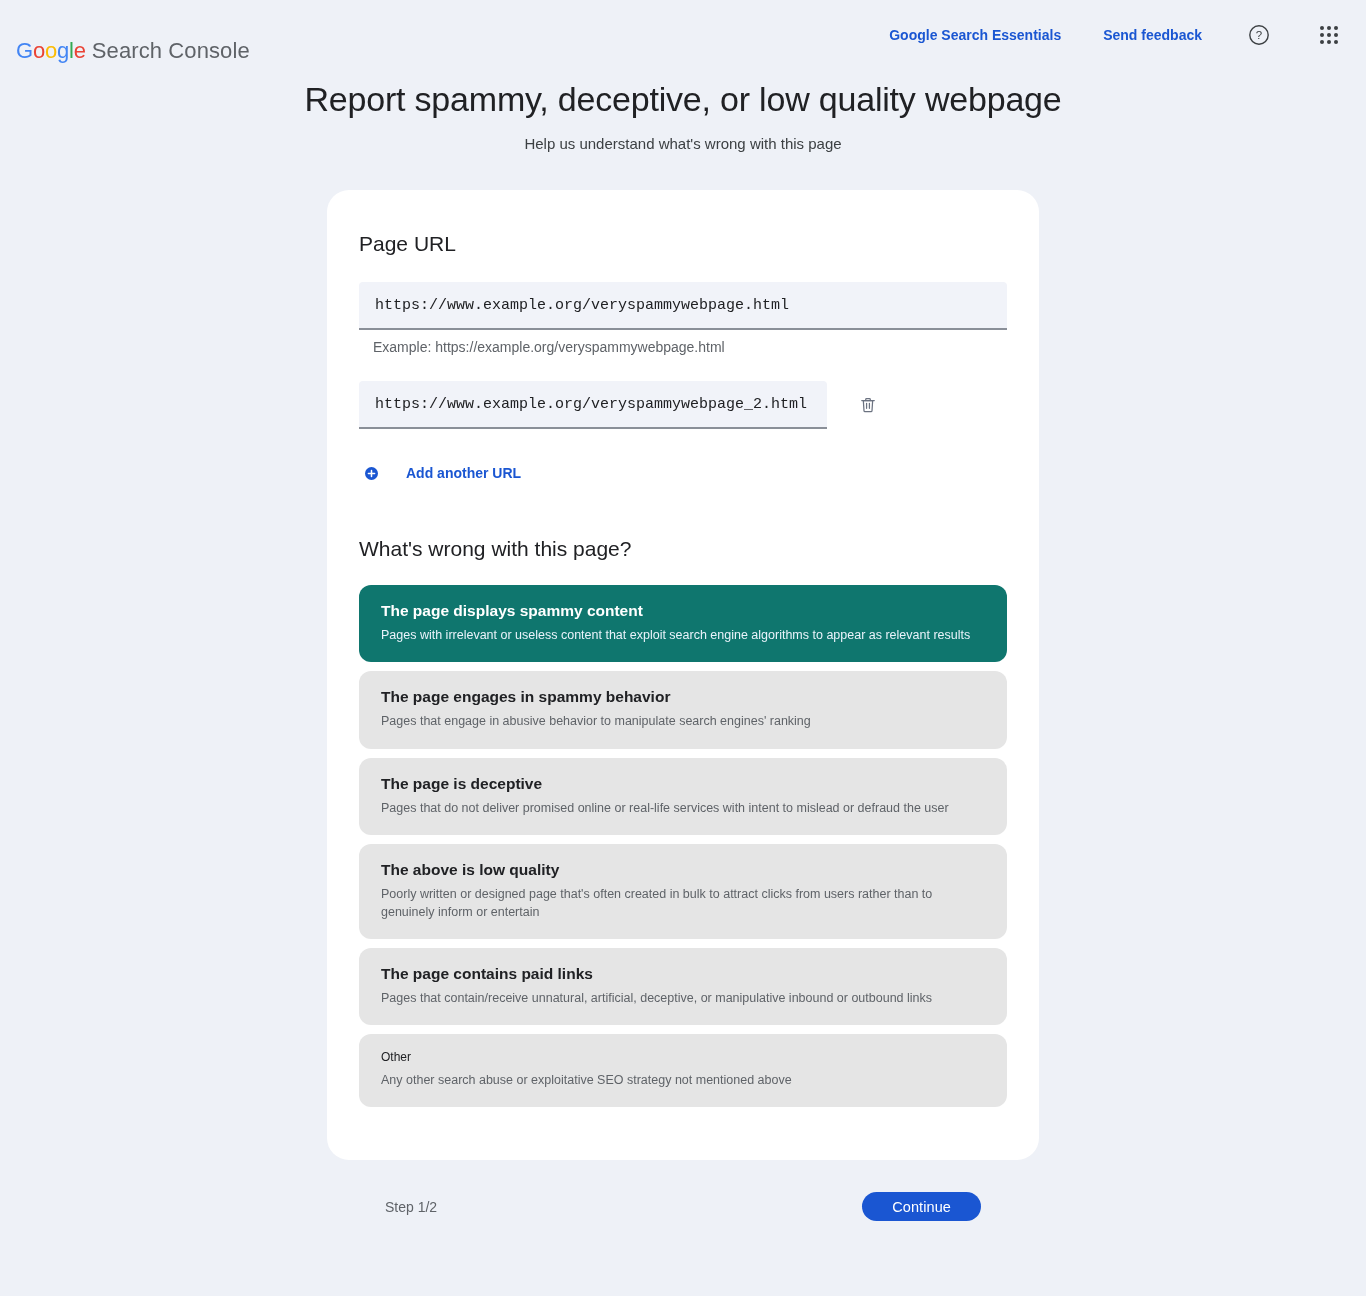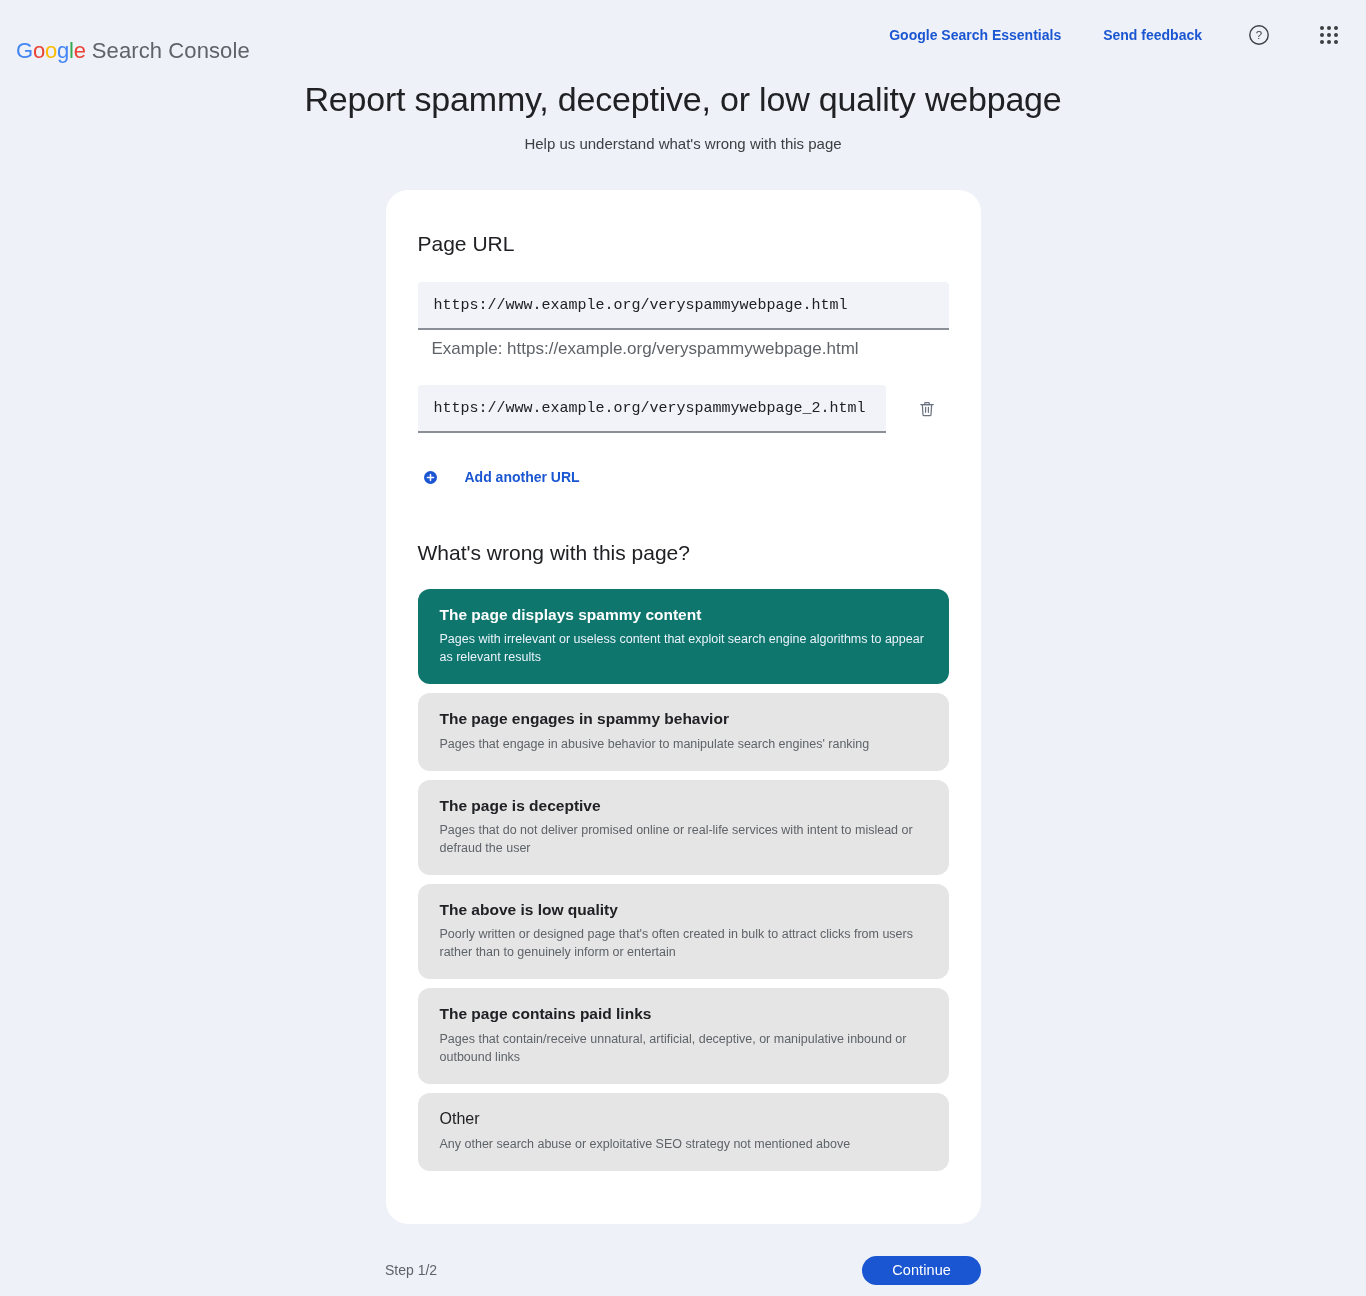--- a/index.html
+++ b/index.html
@@ -88,21 +88,21 @@
   .page-subtitle {
     text-align: center;
     font-size: 15px;
     color: #3c4043;
     margin: 16px 0 0 0;
     font-weight: 400;
   }
 
   
   .card {
-    width: 595px;
+    width: 712px;
     margin: 38px auto 0 auto;
     background: #ffffff;
     border-radius: 22px;
     padding: 42px 32px 44px 32px;
   }
   .section-title {
     font-size: 21px;
     font-weight: 400;
     color: #202124;
     margin: 0 0 26px 0;
@@ -127,21 +127,21 @@
     font-size: 15px;
     color: #202124;
     padding: 0 16px;
     font-family: Liberation Mono, monospace;
     outline: none;
   }
   .url-row.has-delete .url-field {
     max-width: 468px;
   }
   .hint {
-    font-size: 17px;
+    font-size: 14px;
     color: #5f6368;
     margin: 9px 0 0 14px;
   }
   .delete-btn {
     margin-left: 26px;
     width: 30px;
     height: 30px;
     display: flex;
     align-items: center;
     justify-content: center;
@@ -189,21 +189,21 @@
     line-height: 1.3;
   }
   .option .opt-desc {
     font-size: 12.5px;
     color: #5f6368;
     line-height: 1.45;
     margin-top: 5px;
   }
   .option.selected .opt-title { color: #ffffff; font-weight: 700; }
   .option.selected .opt-desc { color: #eaf3fb; }
-  .option.plain-title .opt-title { font-weight: 400; font-size: 16px; }
+  .option.plain-title .opt-title { font-weight: 400; font-size: 12px; }
 
   
   .footer {
     width: 600px;
     margin: 32px auto 0 auto;
     display: flex;
     align-items: center;
     padding: 0 2px;
   }
   .step-label {

